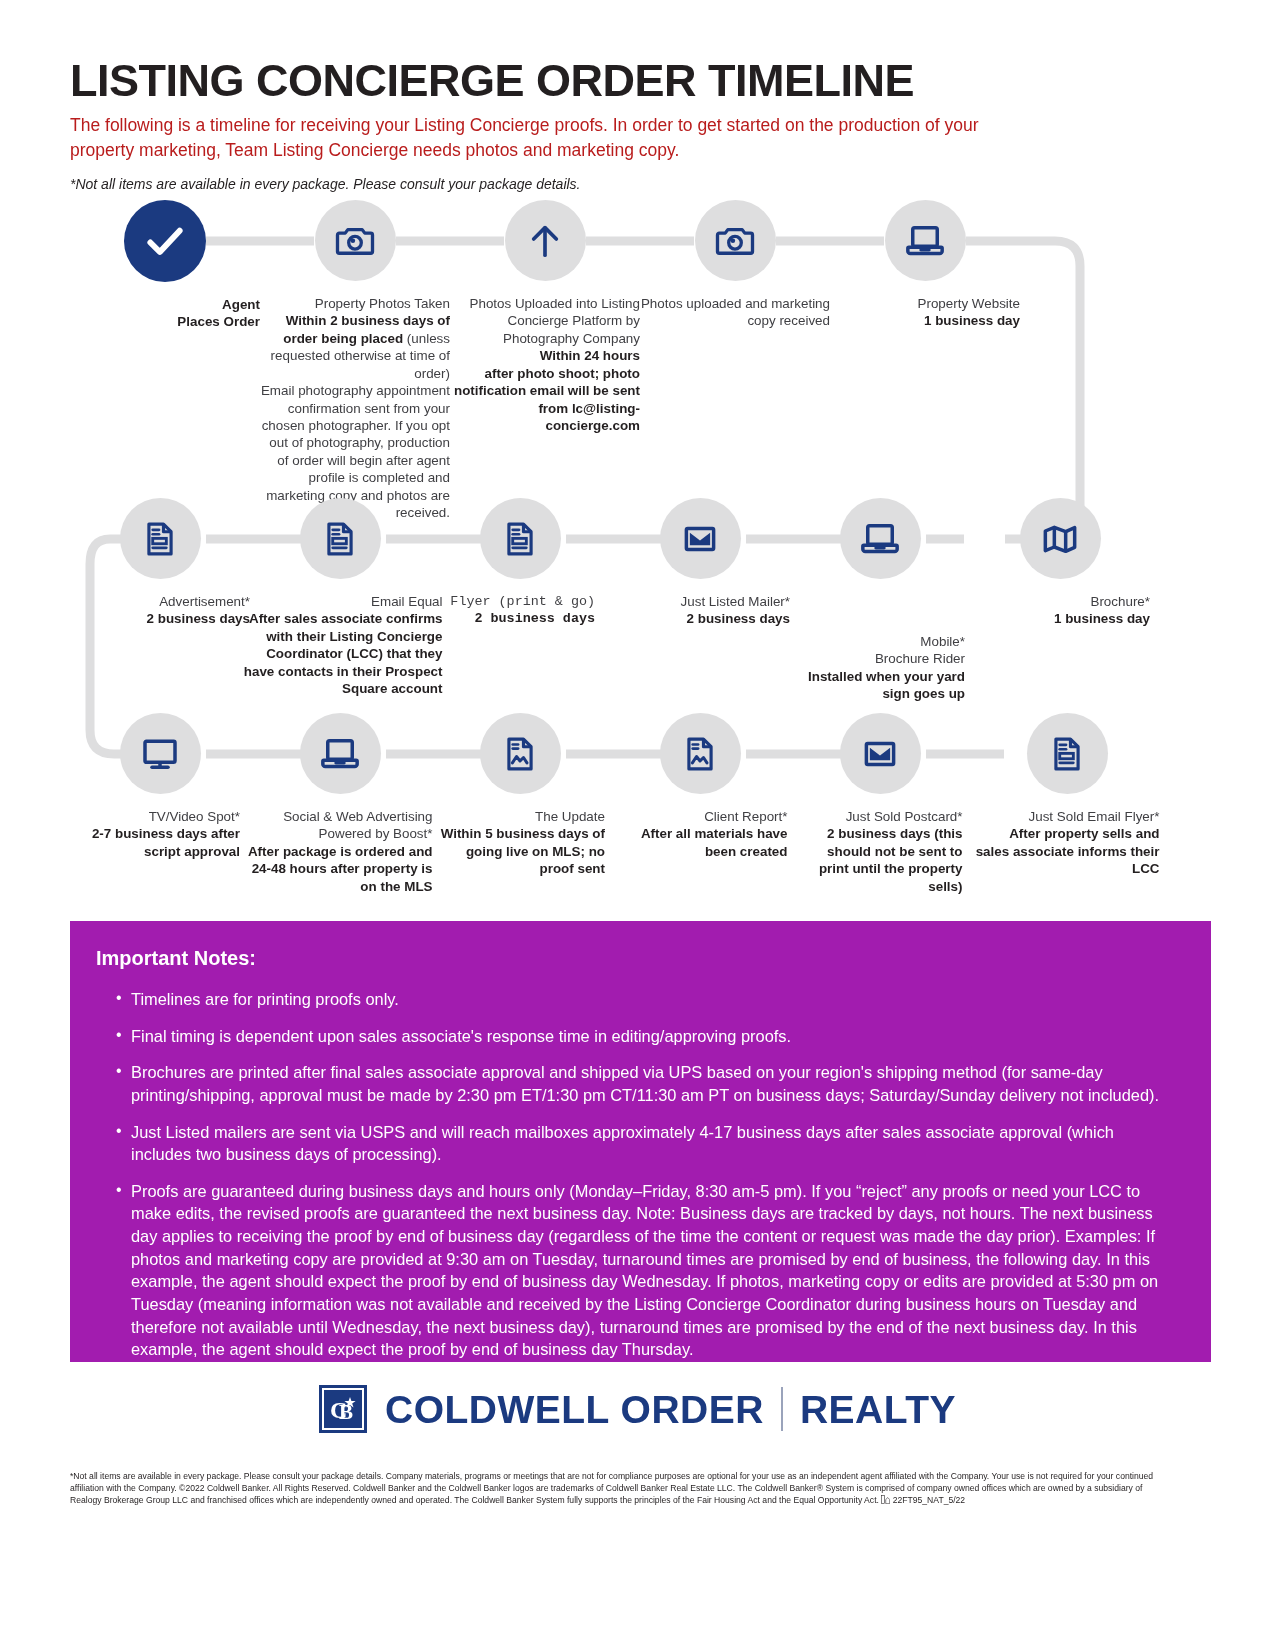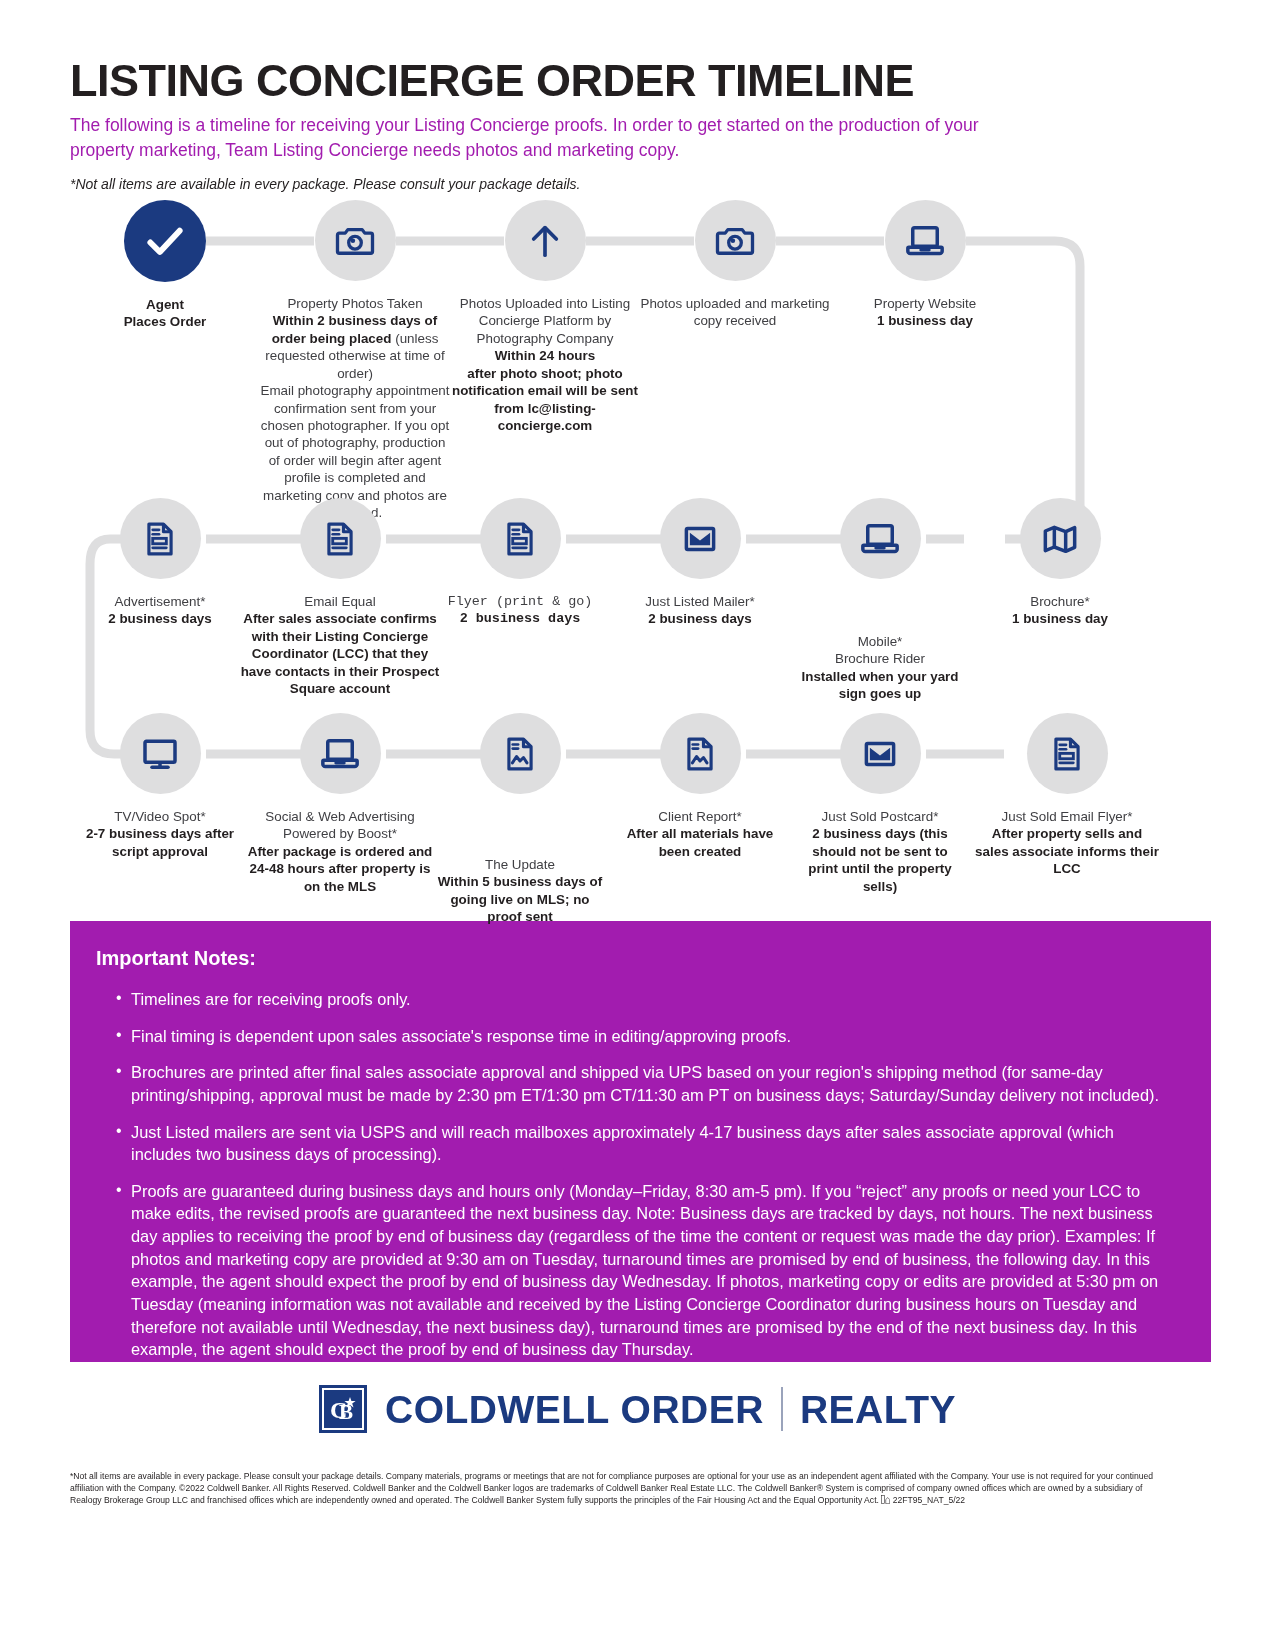--- a/index.html
+++ b/index.html
@@ -33,21 +33,21 @@
     font-size: 45px;
     font-weight: bold;
     letter-spacing: -0.5px;
     color: #231f20;
     margin: 0 0 10px 0;
     line-height: 1.0;
   }
   .intro {
     font-size: 17.5px;
     line-height: 1.45;
-    color: #a21caf;
+    color: #b91c1c;
     max-width: 910px;
     margin: 0 0 12px 0;
   }
   .disclaimer-top {
     font-size: 14px;
     font-style: italic;
     color: #231f20;
     margin: 0;
   }
 
@@ -96,21 +96,21 @@
     flex-shrink: 0;
   }
   .circle.filled {
     background: #1b3a80;
     width: 82px;
     height: 82px;
   }
   .circle svg { display: block; }
   .node-text {
     margin-top: 14px;
-    text-align: center;
+    text-align: right;
     font-size: 13.4px;
     line-height: 1.30;
     color: #3f3f43;
     width: 190px;
   }
   .node-text .lbl { display: block; }
   .node-text .bold {
     font-weight: bold;
     color: #231f20;
   }
@@ -456,21 +456,21 @@
             <path d="M2.8 15.6 h18.4 a0.6 0.6 0 0 1 0.6 0.6 v1.6 a1.4 1.4 0 0 1-1.4 1.4 H3.6 a1.4 1.4 0 0 1-1.4-1.4 v-1.6 a0.6 0.6 0 0 1 0.6-0.6z" fill="none" stroke="#1b3a80" stroke-width="2" stroke-linejoin="round"></path>
             <path d="M9.6 17.2 h4.8" stroke="#1b3a80" stroke-width="1.7" stroke-linecap="round"></path>
           </svg>
         </div>
         <div class="node-text" style="width:185px;">
           <span class="lbl">Social &amp; Web Advertising Powered by Boost*</span>
           <span class="lbl bold blk">After package is ordered and 24-48 hours after property is on the MLS</span>
         </div>
       </div>
 
-      <div class="node" style="width:180px;gap:48px;">
+      <div class="node" style="width:180px;">
         <div class="circle">
           <svg width="38" height="38" viewBox="0 0 24 24">
             <path d="M5 2.6h9.2L19 7.4V21.4H5z" fill="none" stroke="#1b3a80" stroke-width="2" stroke-linejoin="round"></path>
             <path d="M14.2 2.6 V7.4 H19" fill="none" stroke="#1b3a80" stroke-width="2" stroke-linejoin="round"></path>
             <path d="M7.4 6 h3.4" stroke="#1b3a80" stroke-width="1.7" stroke-linecap="round"></path>
             <path d="M7.4 8.6 h3.4" stroke="#1b3a80" stroke-width="1.7" stroke-linecap="round"></path>
             <path d="M7.2 17.6 L9.8 13.6 L12 16.4 L14.2 14.2 L16.4 17.6" fill="none" stroke="#1b3a80" stroke-width="1.9" stroke-linejoin="round" stroke-linecap="round"></path>
           </svg>
         </div>
         <div class="node-text" style="width:170px;">
@@ -525,21 +525,21 @@
         </div>
       </div>
 
     </div>
 
   </div>
 
   <div class="notes">
     <h2>Important Notes:</h2>
     <ul>
-      <li>Timelines are for receiving proofs only.</li>
+      <li>Timelines are for printing proofs only.</li>
       <li>Final timing is dependent upon sales associate's response time in editing/approving proofs.</li>
       <li>Brochures are printed after final sales associate approval and shipped via UPS based on your region's shipping method (for same-day printing/shipping, approval must be made by 2:30 pm ET/1:30 pm CT/11:30 am PT on business days; Saturday/Sunday delivery not included).</li>
       <li>Just Listed mailers are sent via USPS and will reach mailboxes approximately 4-17 business days after sales associate approval (which includes two business days of processing).</li>
       <li>Proofs are guaranteed during business days and hours only (Monday–Friday, 8:30 am-5 pm). If you “reject” any proofs or need your LCC to make edits, the revised proofs are guaranteed the next business day. Note: Business days are tracked by days, not hours. The next business day applies to receiving the proof by end of business day (regardless of the time the content or request was made the day prior). Examples: If photos and marketing copy are provided at 9:30 am on Tuesday, turnaround times are promised by end of business, the following day. In this example, the agent should expect the proof by end of business day Wednesday. If photos, marketing copy or edits are provided at 5:30 pm on Tuesday (meaning information was not available and received by the Listing Concierge Coordinator during business hours on Tuesday and therefore not available until Wednesday, the next business day), turnaround times are promised by the end of the next business day. In this example, the agent should expect the proof by end of business day Thursday.</li>
     </ul>
   </div>
 
   <div class="logo-area">
     <div class="cb-mark">
       <div class="cb-mark-inner">

